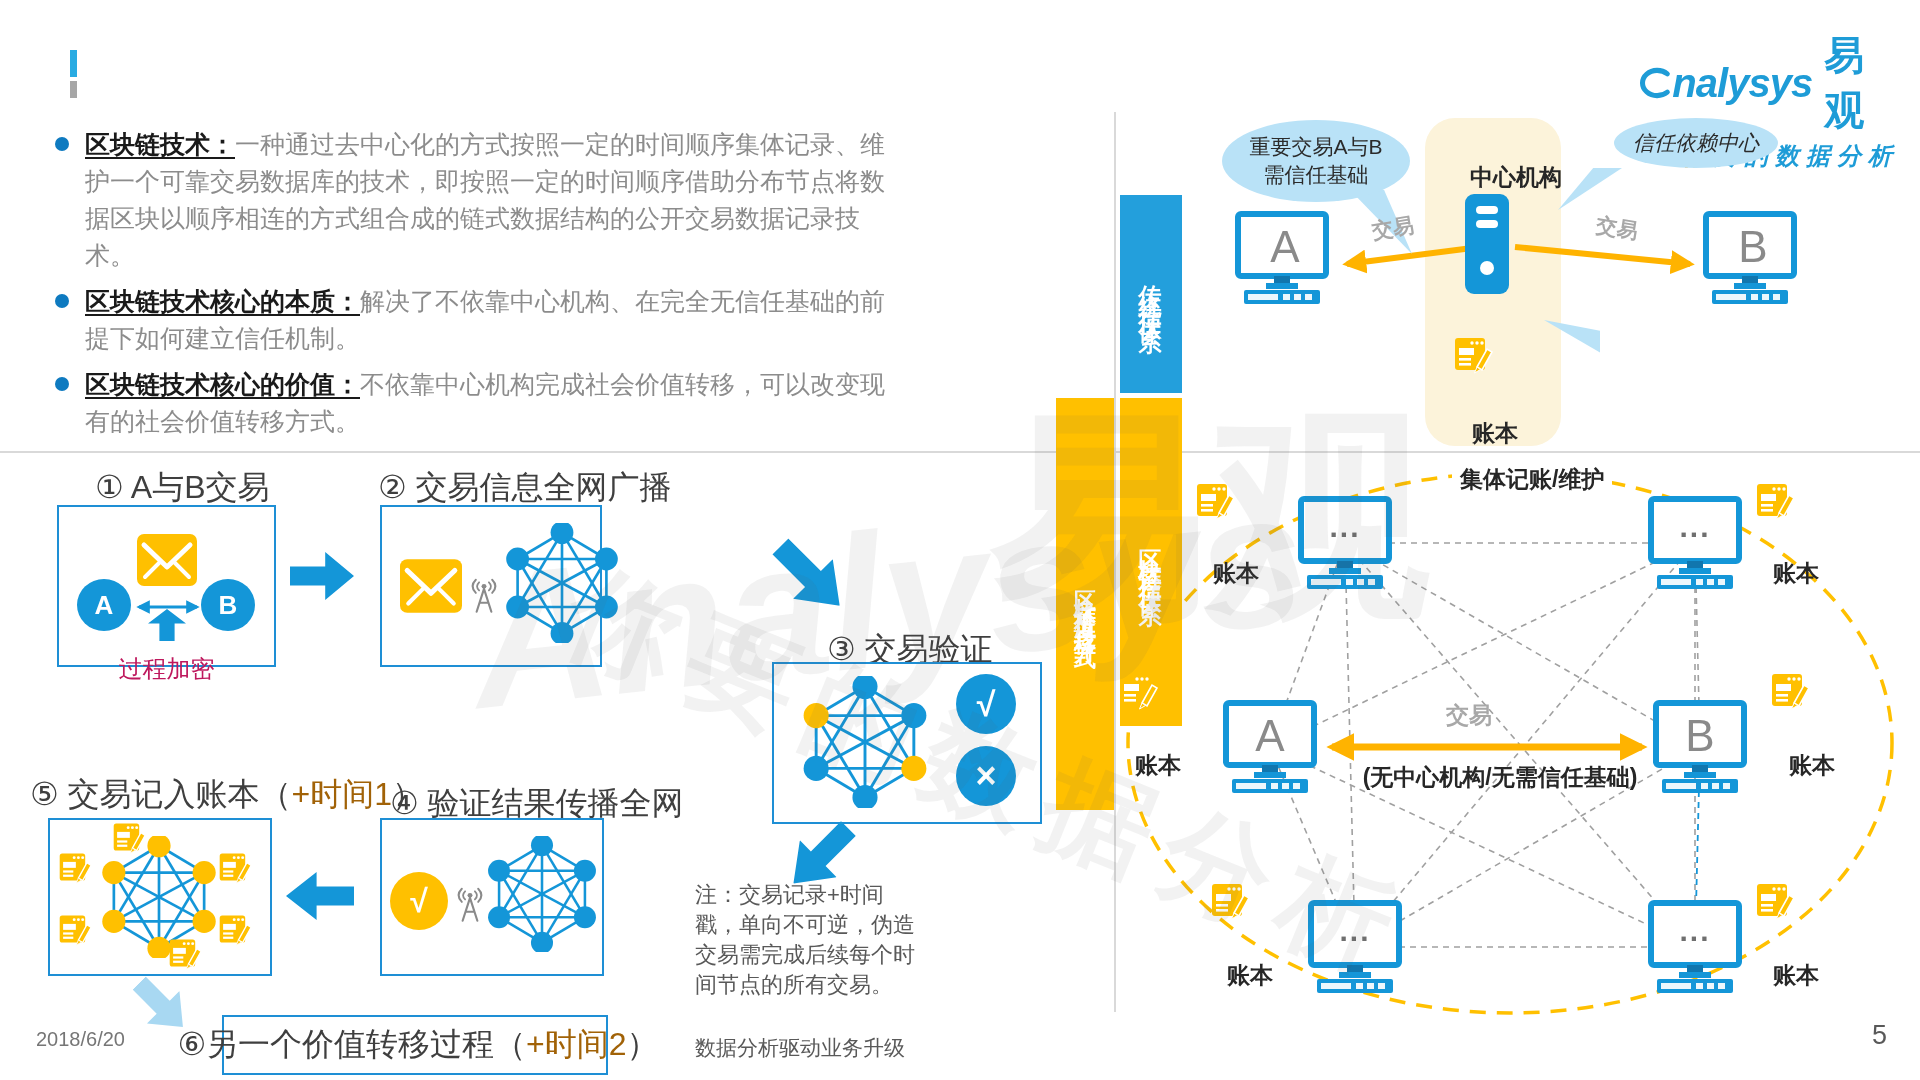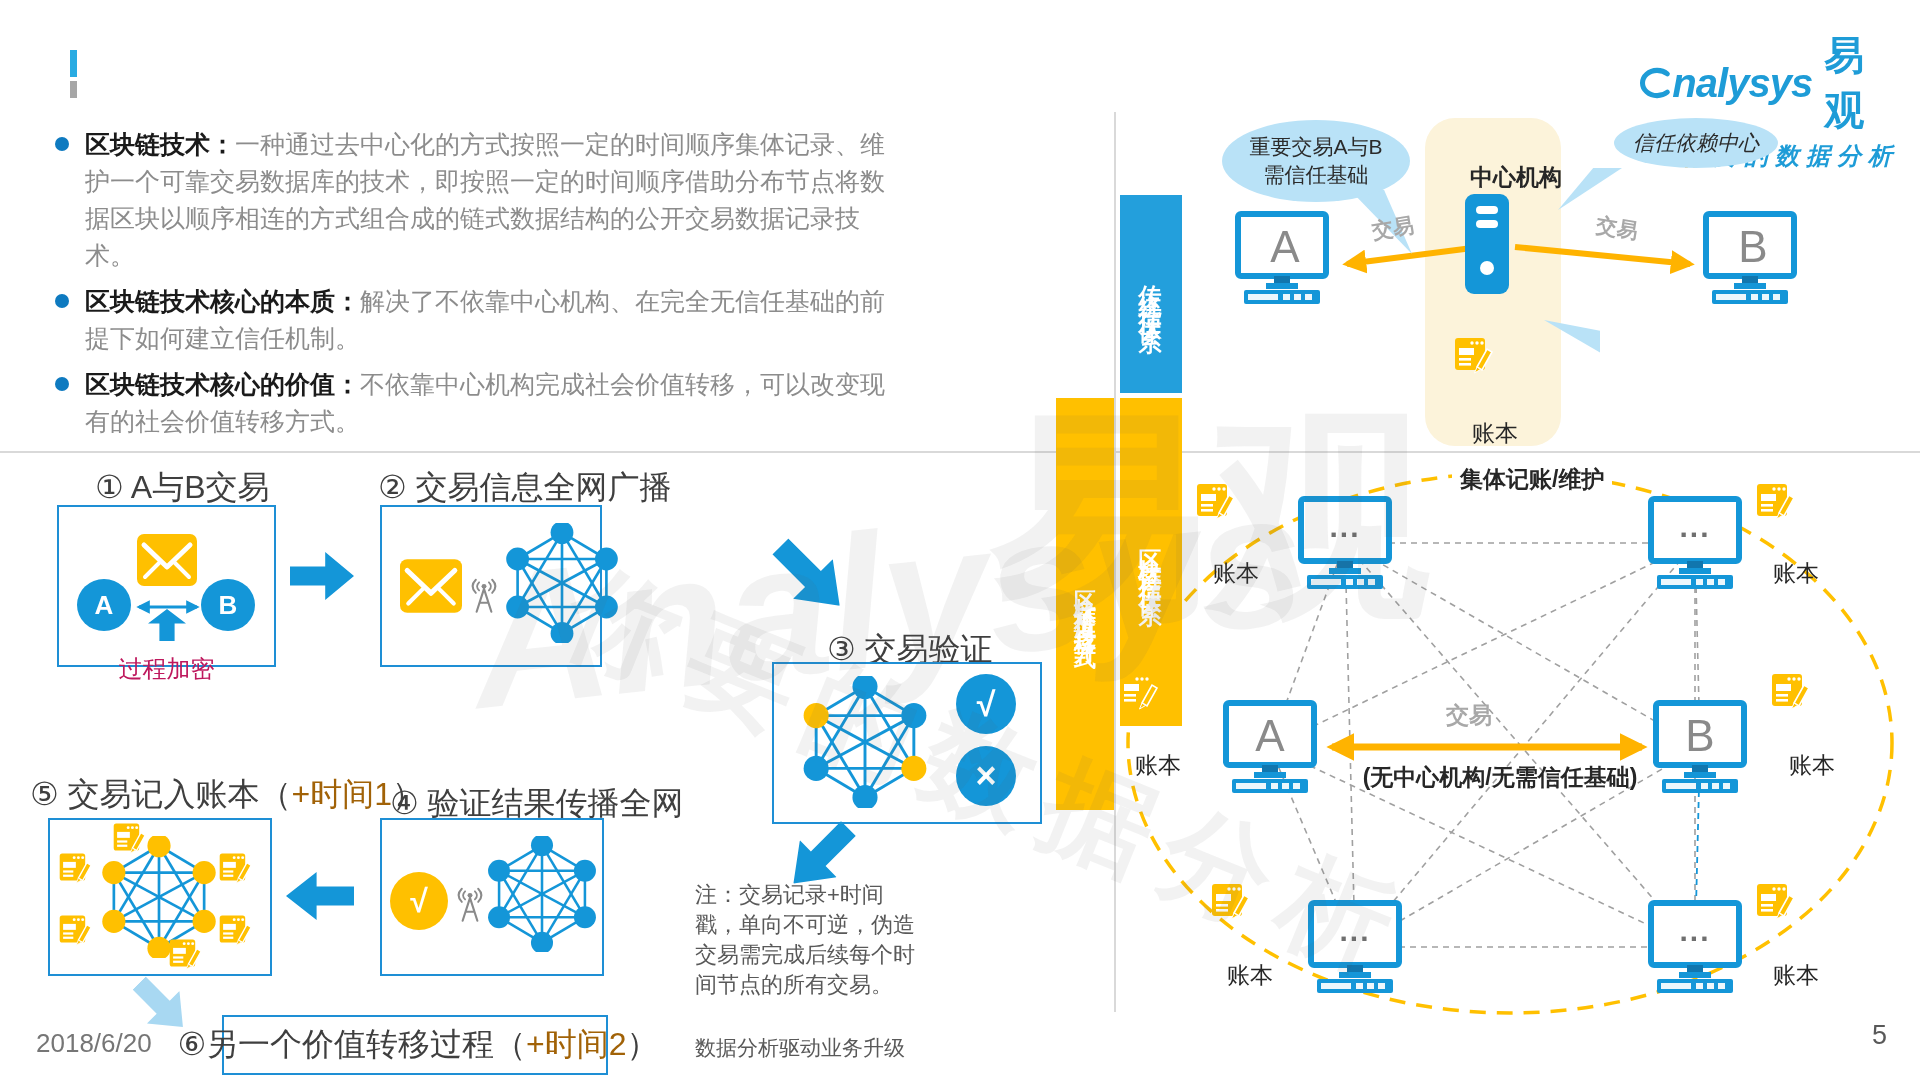--- a/index.html
+++ b/index.html
@@ -14,21 +14,21 @@
   .logo-row1{display:flex;align-items:center;}
   .logo-latin{font-size:40px;font-style:italic;font-weight:bold;color:#1E9CD7;letter-spacing:-1px;}
   .logo-cn{font-size:40px;font-weight:bold;color:#1E9CD7;margin-left:12px;letter-spacing:8px;}
   .logo-row2{margin-top:2px;padding-left:46px;font-size:24px;font-style:italic;font-weight:bold;letter-spacing:7px;}
   .tag-first{color:#F39800;} .tag-rest{color:#1E9CD7;}
   
   #bullets{position:absolute;left:55px;top:126px;width:850px;}
   .bullet{display:flex;margin-bottom:9px;}
   .bdot{flex:0 0 14px;height:14px;border-radius:50%;background:#0E7AC0;margin:11px 16px 0 0;}
   .btext{font-size:25px;line-height:37px;color:#8c8c8c;}
-  .blead{font-weight:bold;color:#1a1a1a;text-underline-offset:4px;}
+  .blead{font-weight:bold;color:#1a1a1a;text-decoration:underline;text-underline-offset:4px;}
   
   .hdiv{position:absolute;left:0;top:451px;width:1920px;height:2px;background:#d9d9d9;}
   .vdiv{position:absolute;left:1114px;top:112px;width:2px;height:900px;background:#d9d9d9;}
   
   .vbar{position:absolute;display:flex;align-items:center;justify-content:center;
         writing-mode:vertical-rl;text-orientation:upright;color:#fff;font-weight:bold;
         font-size:23px;letter-spacing:9px;}
   
   .fbox{position:absolute;border:2px solid #1E8FD5;background:#fff;}
   .steplab{position:absolute;font-size:32px;color:#3f3f3f;white-space:nowrap;}
@@ -46,26 +46,26 @@
   .circle-mark{position:absolute;border-radius:50%;display:flex;align-items:center;justify-content:center;
                color:#fff;font-weight:bold;}
   .mesh{position:absolute;}
   .mini-ledger{position:absolute;}
   
   .bubble{position:absolute;background:#B9E2F7;border-radius:50%;display:flex;flex-direction:column;
           align-items:center;justify-content:center;font-size:21px;color:#2b2b2b;z-index:6;}
   .tail{position:absolute;background:#B9E2F7;z-index:5;}
   
   .blk-label{position:absolute;font-weight:bold;color:#262626;font-size:23px;white-space:nowrap;}
-  .ledger-label{position:absolute;width:80px;text-align:center;font-weight:normal;color:#262626;font-size:23px;}
+  .ledger-label{position:absolute;width:80px;text-align:center;font-weight:bold;color:#262626;font-size:23px;}
   .edge-label{position:absolute;color:#a8a8a8;font-weight:bold;font-size:21px;}
   
   #note{position:absolute;left:695px;top:880px;width:232px;font-size:22px;line-height:30px;color:#595959;}
   #slogan{position:absolute;left:695px;top:1034px;font-size:21px;color:#595959;}
-  #date{position:absolute;left:36px;top:1028px;font-size:26px;color:#767676;}
+  #date{position:absolute;left:36px;top:1028px;font-size:20px;color:#767676;}
   #pagenum{position:absolute;left:1872px;top:1020px;font-size:27px;color:#595959;}
   
   .wm{position:absolute;color:rgba(90,90,90,0.08);pointer-events:none;z-index:40;font-weight:bold;white-space:nowrap;}
   svg text{font-family:"Liberation Sans","DejaVu Sans",sans-serif;}
   .cmp-dots{font-size:30px;font-weight:bold;fill:#6f6f6f;letter-spacing:2px;}
   .cmp-letter{font-size:44px;fill:#8a8a8a;}
 </style>
 </head>
 <body>
 

